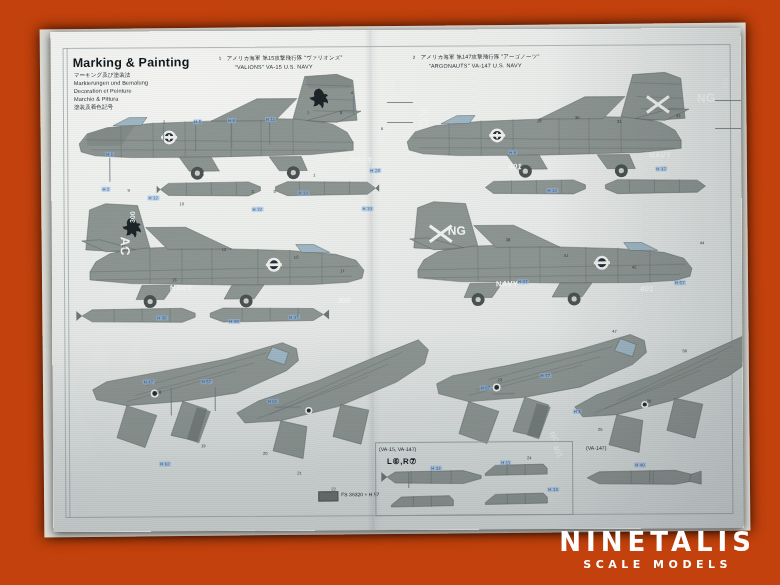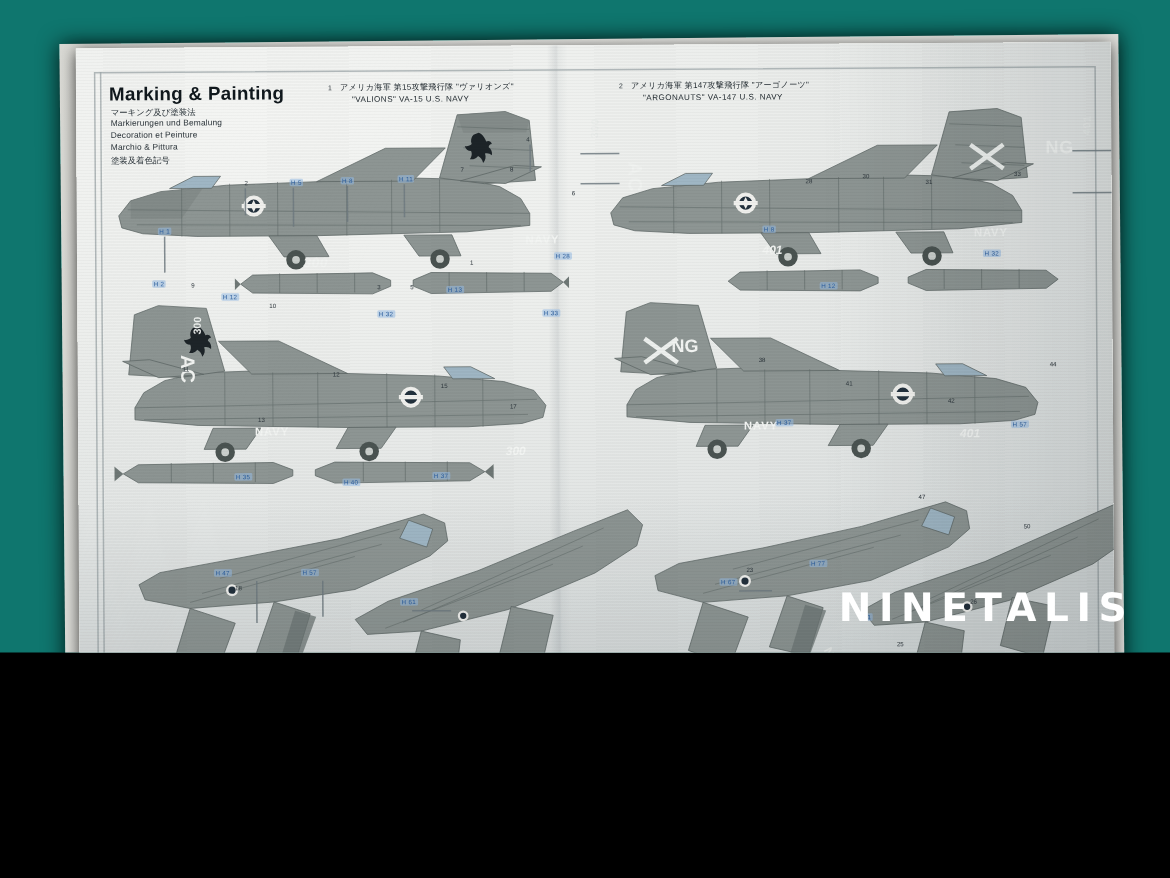--- a/index.html
+++ b/index.html
@@ -1,17 +1,17 @@
 <!DOCTYPE html>
 <html><head>
 <meta charset="utf-8">
 <style>
   html,body{margin:0;padding:0;background:#000;}
   body{width:780px;height:585px;overflow:hidden;font-family:"Liberation Sans",sans-serif;}
-  #stage{position:relative;width:780px;height:435px;background:#0f766e;overflow:hidden;}
+  #stage{position:relative;width:780px;height:585px;background:#c2410c;overflow:hidden;}
 
   
   #paper-under{
     position:absolute;left:42px;top:26px;width:706px;height:508px;
     background:linear-gradient(100deg,#d9d9d4 0%,#e6e6e2 30%,#dcdcd8 100%);
     transform:rotate(-0.55deg);
     box-shadow:0 0 14px rgba(0,0,0,.8);
   }
   #paper{
     position:absolute;left:52px;top:30px;width:690px;height:500px;
@@ -508,15 +508,16 @@
     <div class="ll llh" style="left:222px;top:376px;width:26px;"></div>
     <div class="ll llh" style="left:440px;top:364px;width:22px;"></div>
     <div class="ll llv" style="left:355px;top:442px;height:16px;"></div>
     <div class="ll llv" style="left:596px;top:442px;height:12px;"></div>
 
     <div class="noise"></div>
   </div>
 
   <div id="wm">
     <div class="wm1">NINETALIS</div>
+    <div class="wm2">SCALE MODELS</div>
   </div>
 
 </div>
 
 </body></html>

